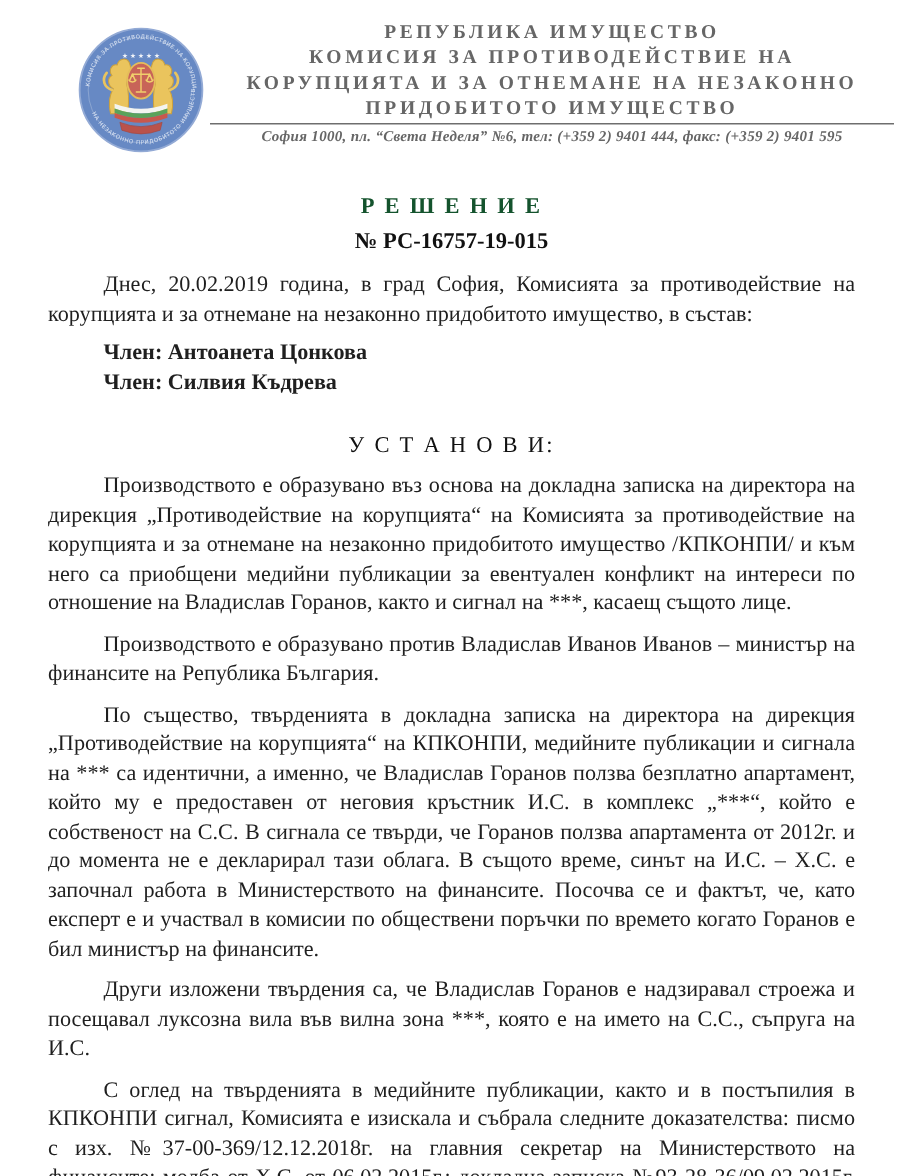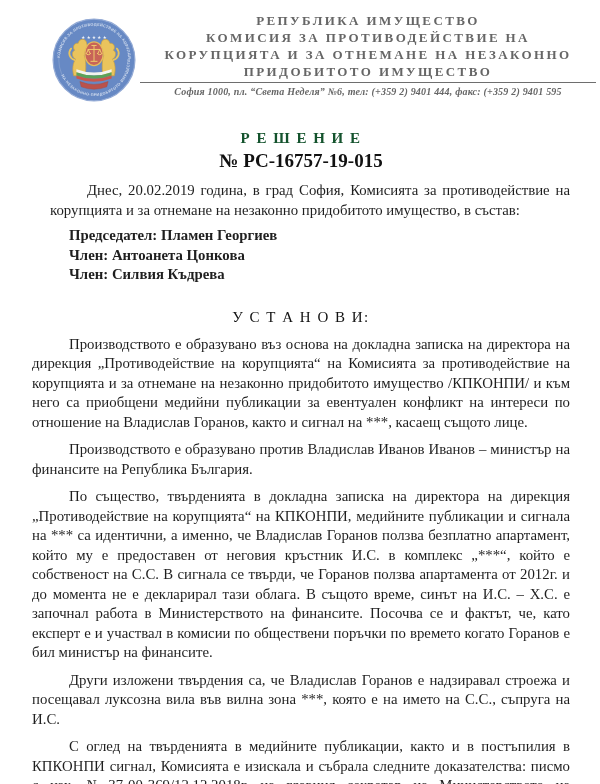--- a/index.html
+++ b/index.html
@@ -21,28 +21,28 @@
     font-style:italic;font-weight:bold;font-size:10px;line-height:16px;
     color:#666666;letter-spacing:.2px;white-space:nowrap;
   }
   
   .doc{padding:0 30px 0 32px;}
   .doc-title{
     text-align:center;font-weight:bold;font-size:15px;line-height:20px;
     letter-spacing:1.5px;margin:24px 0 0 0;color:#14532d;
   }
   .doc-number{
-    text-align:center;font-weight:bold;font-size:19px;line-height:20px;
+    text-align:center;font-weight:bold;font-size:15px;line-height:20px;
     margin:3px 0 0 0;color:#111;
   }
   .para{
     font-size:14.8px;line-height:19.5px;text-align:justify;
     text-indent:37px;margin:8px 0 0 0;
   }
-  .intro{margin-top:10px;margin-left:18px;}
+  .intro{margin-top:10px;}
   .members{margin:6px 0 0 37px;font-weight:bold;}
   .member-line{font-size:14.8px;line-height:19.5px;}
   .section-heading{
     text-align:center;font-weight:normal;font-size:15px;line-height:20px;
     letter-spacing:1.5px;margin:22px 0 6px 0;color:#111;
   }
 </style>
 </head>
 <body>
 
@@ -115,21 +115,20 @@
   </div>
 
   <div class="doc">
 
     <div class="doc-title">Р Е Ш Е Н И Е</div>
     <div class="doc-number">№ РС-16757-19-015</div>
 
     <p class="para intro">Днес, 20.02.2019 година, в град София, Комисията за противодействие на корупцията и за отнемане на незаконно придобитото имущество, в състав:</p>
 
     <div class="members">
-      <div class="member-line">Председател: Пламен Георгиев</div>
       <div class="member-line">Член: Антоанета Цонкова</div>
       <div class="member-line">Член: Силвия Къдрева</div>
     </div>
 
     <div class="section-heading">У С Т А Н О В И:</div>
 
     <p class="para">Производството е образувано въз основа на докладна записка на директора на дирекция „Противодействие на корупцията“ на Комисията за противодействие на корупцията и за отнемане на незаконно придобитото имущество /КПКОНПИ/ и към него са приобщени медийни публикации за евентуален конфликт на интереси по отношение на Владислав Горанов, както и сигнал на ***, касаещ същото лице.</p>
     <p class="para">Производството е образувано против Владислав Иванов Иванов – министър на финансите на Република България.</p>
     <p class="para">По същество, твърденията в докладна записка на директора на дирекция „Противодействие на корупцията“ на КПКОНПИ, медийните публикации и сигнала на *** са идентични, а именно, че Владислав Горанов ползва безплатно апартамент, който му е предоставен от неговия кръстник И.С. в комплекс „***“, който е собственост на С.С. В сигнала се твърди, че Горанов ползва апартамента от 2012г. и до момента не е декларирал тази облага. В същото време, синът на И.С. – Х.С. е започнал работа в Министерството на финансите. Посочва се и фактът, че, като експерт е и участвал в комисии по обществени поръчки по времето когато Горанов е бил министър на финансите.</p>
     <p class="para">Други изложени твърдения са, че Владислав Горанов е надзиравал строежа и посещавал луксозна вила във вилна зона ***, която е на името на С.С., съпруга на И.С.</p>

